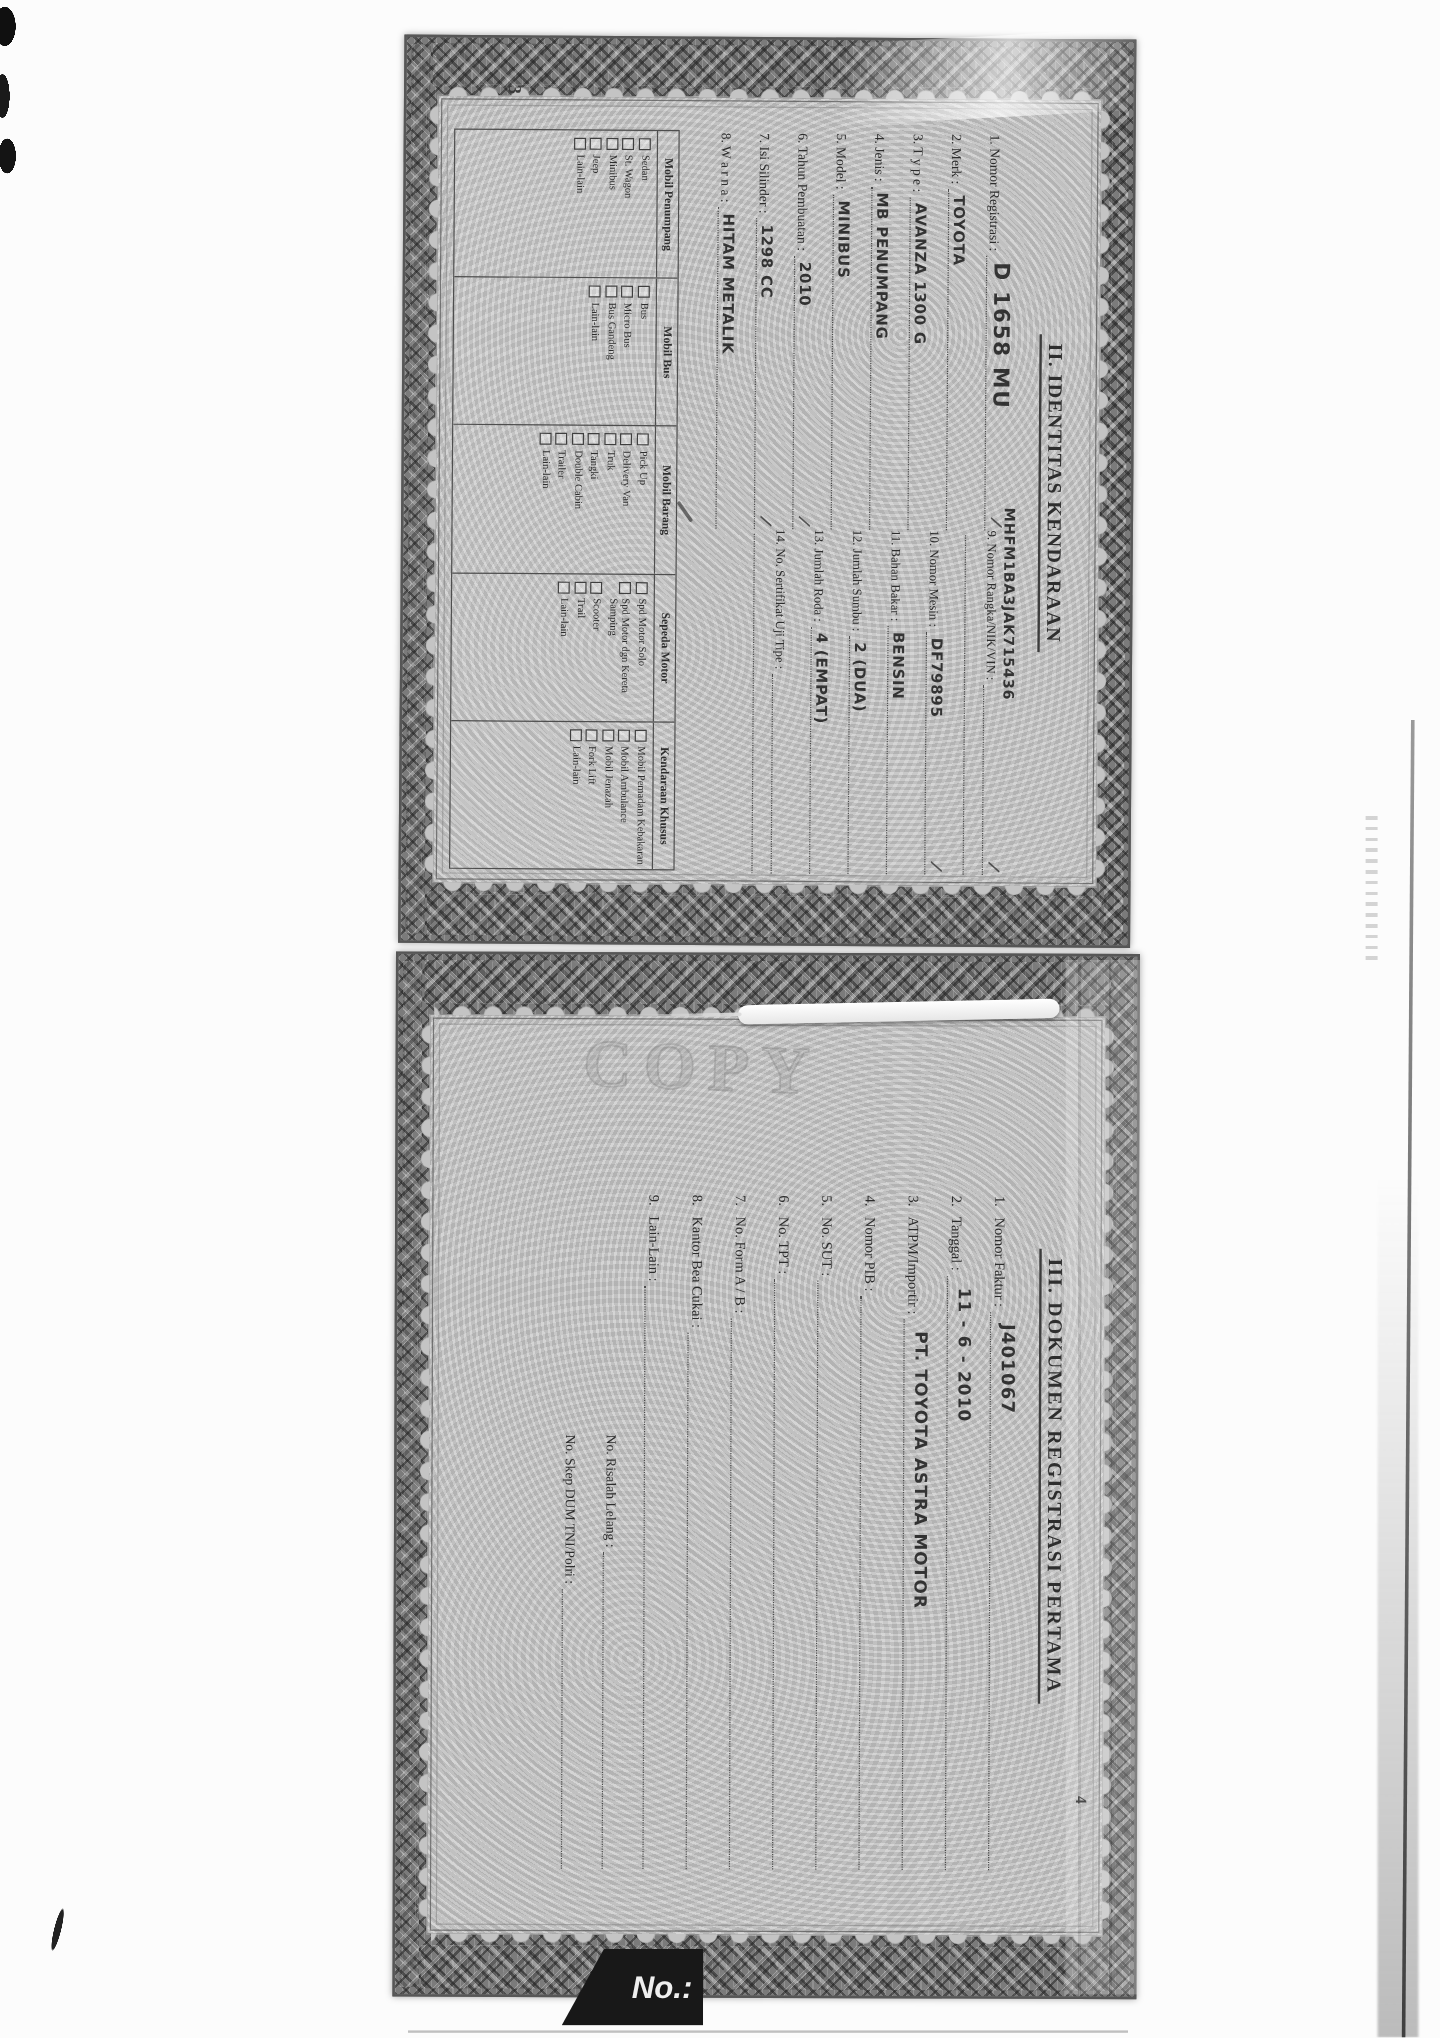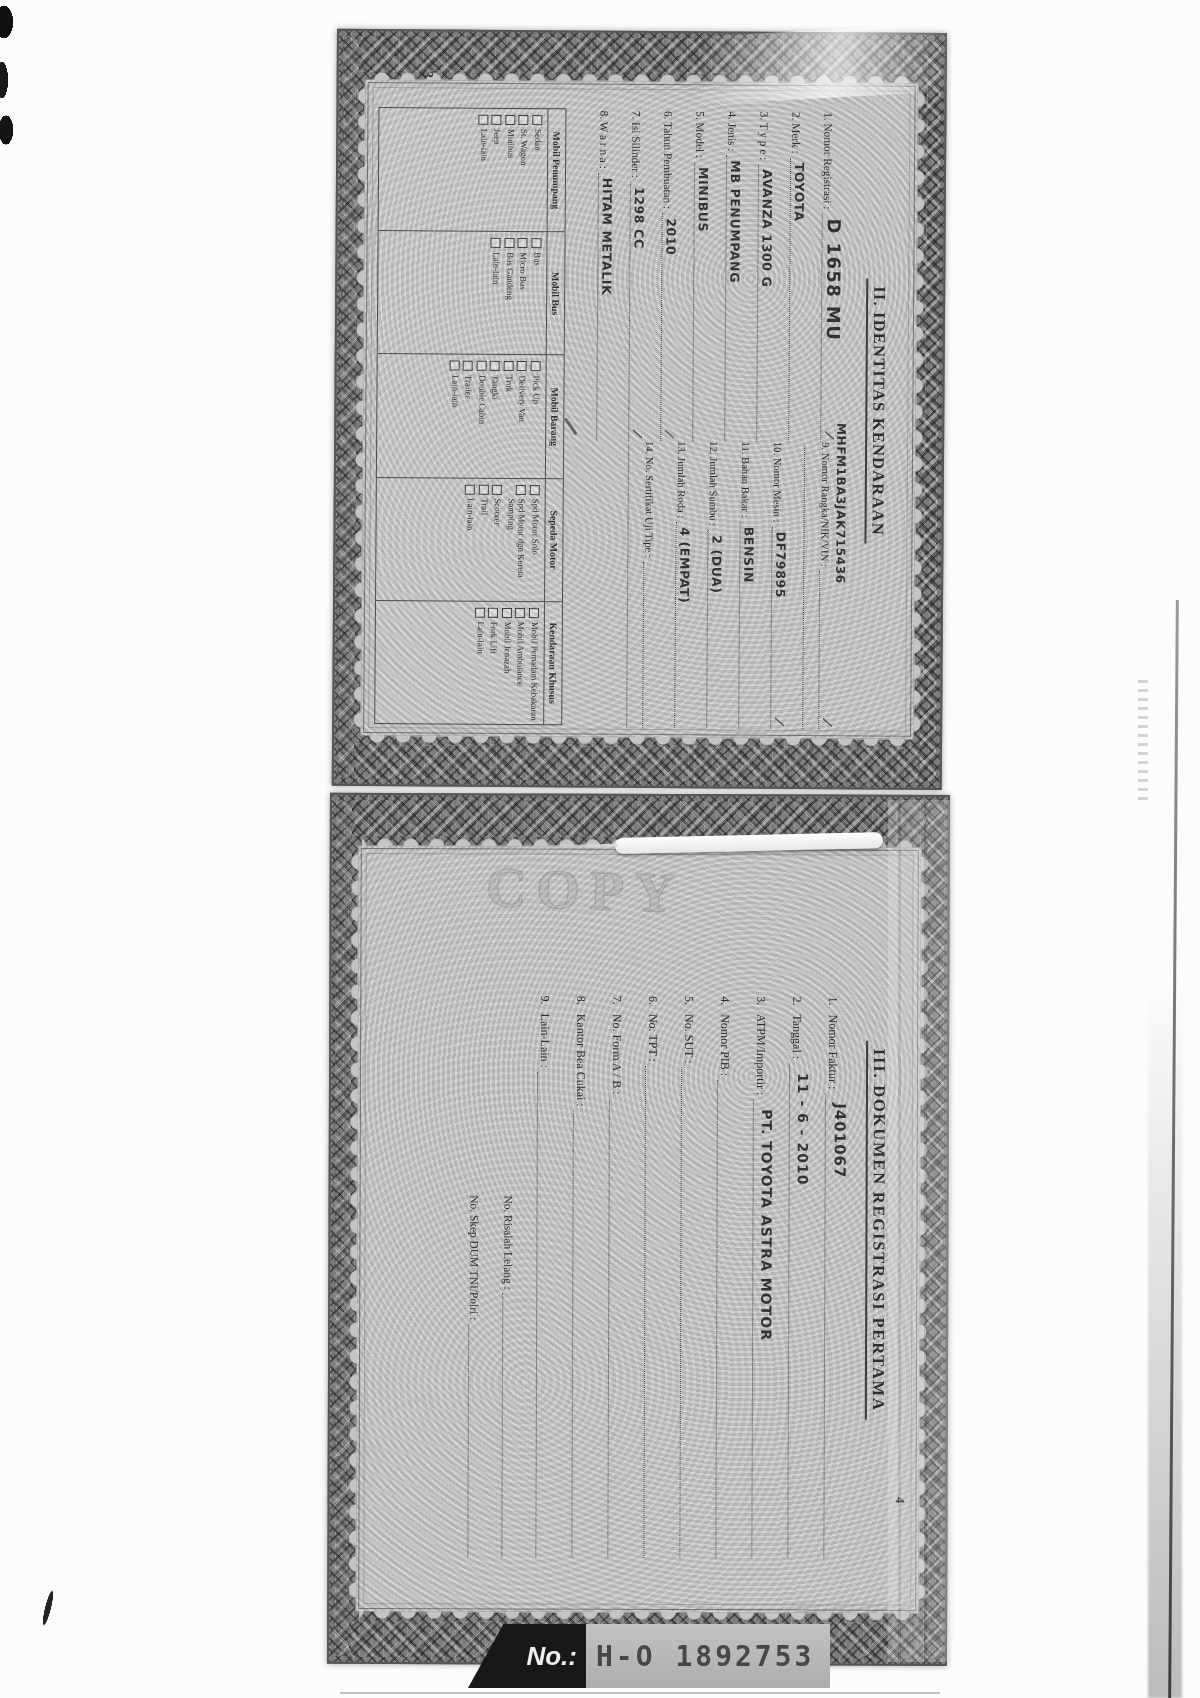--- a/index.html
+++ b/index.html
@@ -473,16 +473,15 @@
 
   <div class="glare"></div>
   <div class="fore-edge"></div>
   <div class="watermark">COPY</div>
   <div class="stick"></div>
   <div class="pagenum" id="pn3">3</div>
   <div class="pagenum" id="pn4">4</div>
 
   <div class="serial">
     <div class="serial-label">No.:</div>
-    <div class="serial-number">H-O 1892753</div>
   </div>
 
 </div>
 
 </body></html>

